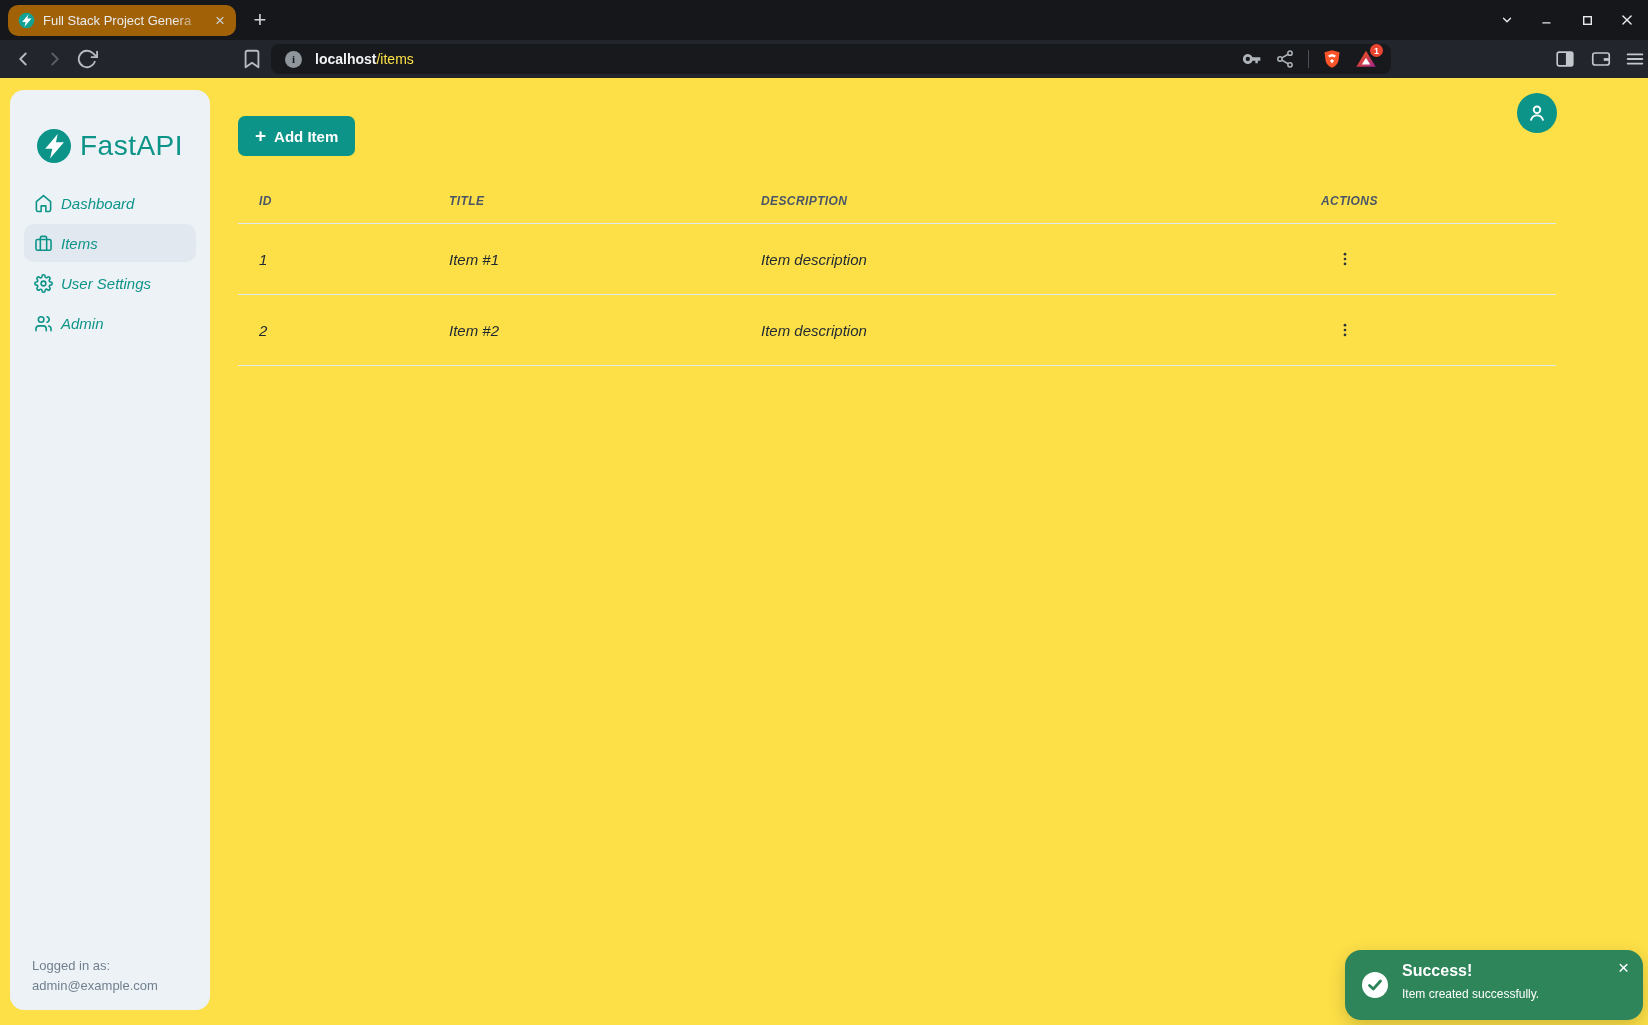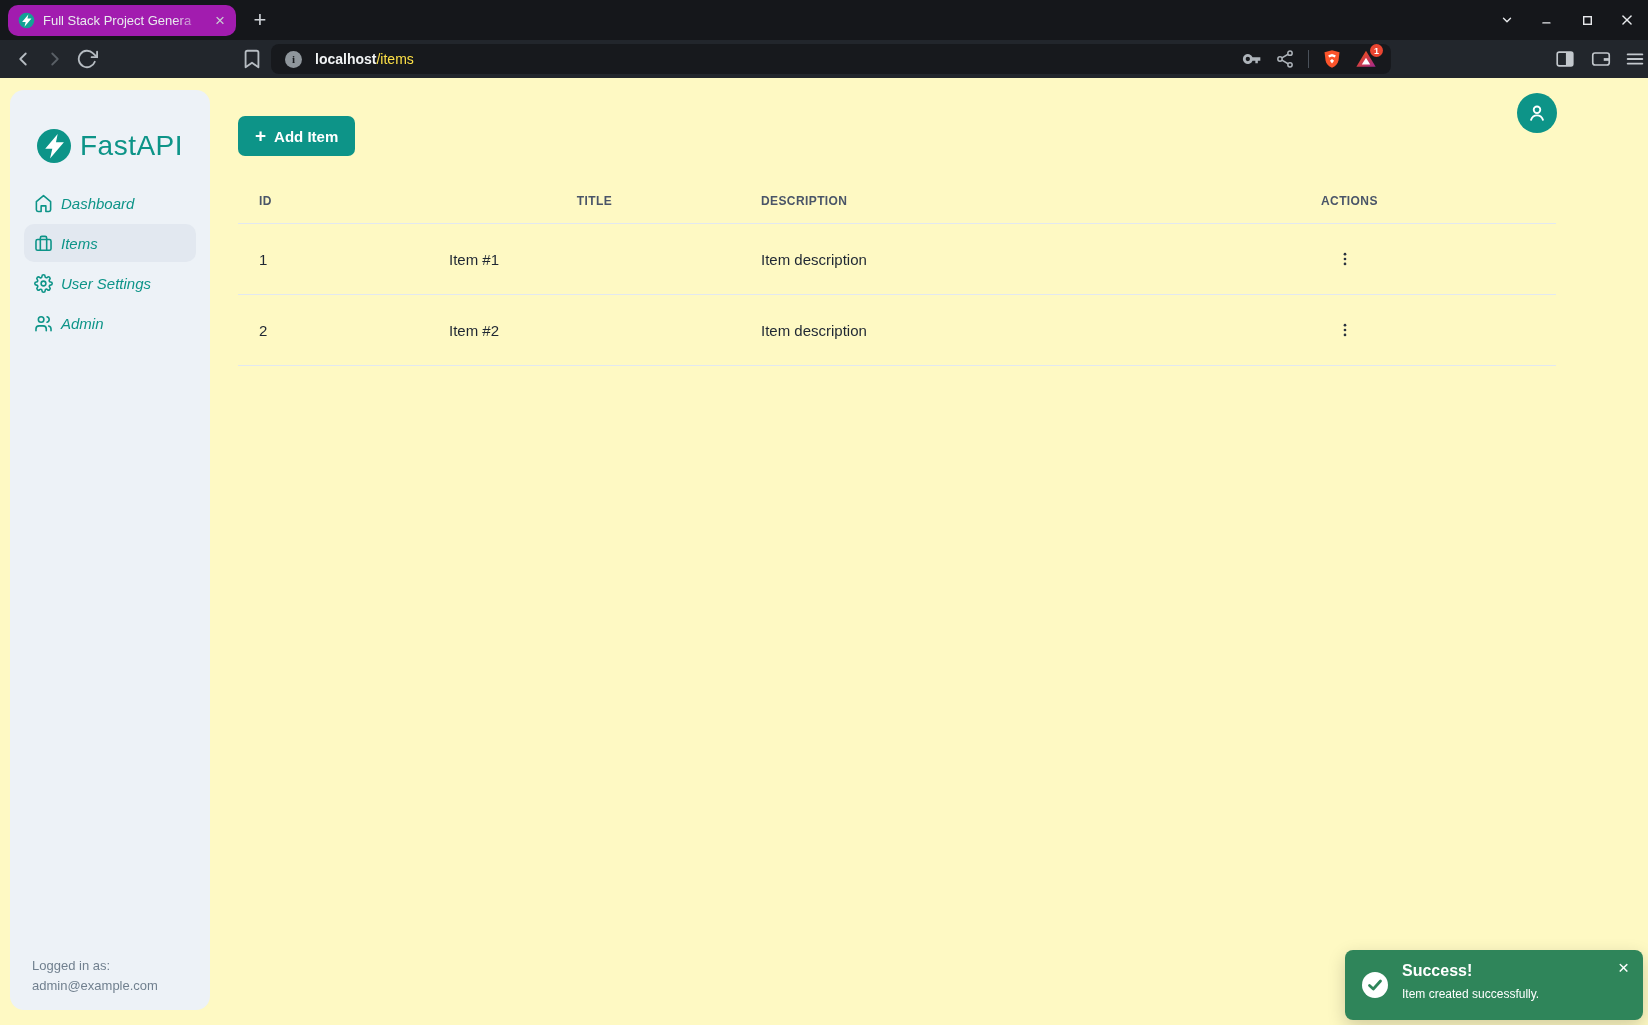--- a/index.html
+++ b/index.html
@@ -2,21 +2,21 @@
 <html><head>
 <meta charset="utf-8">
 <style>
   * { margin:0; padding:0; box-sizing:border-box; }
   html,body { width:1648px; height:1025px; overflow:hidden; background:#fff;
               font-family:"Liberation Sans", sans-serif; }
   .screen { position:relative; width:1648px; height:1025px; }
 
   
   .tabbar { position:absolute; left:0; top:0; width:100%; height:40px; background:#15171b; }
-  .tab { position:absolute; left:8px; top:5px; width:228px; height:31px; background:#a21caf;
+  .tab { position:absolute; left:8px; top:5px; width:228px; height:31px; background:#a16207;
          border-radius:10px; display:flex; align-items:center; padding:0 8px 0 10px; }
   .favicon { width:17px; height:17px; flex:0 0 17px; }
   .tab-title { flex:1; margin-left:8px; font-size:13px; color:#e9ecef; white-space:nowrap;
                overflow:hidden; -webkit-mask-image:linear-gradient(to right,#000 78%,transparent 96%);
                mask-image:linear-gradient(to right,#000 78%,transparent 96%); }
   .tab-close { color:#c9cdd2; font-size:17px; line-height:17px; padding:0 3px; cursor:pointer; }
   .newtab { position:absolute; left:246px; top:6px; width:28px; height:28px; border-radius:6px;
             color:#cfd3d8; font-size:22px; font-weight:400; display:flex; align-items:center;
             justify-content:center; cursor:pointer; }
   .wincontrols { position:absolute; right:8px; top:0; height:40px; display:flex; align-items:center; gap:14px; }
@@ -38,21 +38,21 @@
   .pillspacer { flex:1; }
   .pill-icon { width:20px; height:20px; margin-left:13px; color:#aeb4ba; }
   .vdivider { width:1px; height:18px; background:#4a515a; margin-left:13px; }
   .rewards-wrap { position:relative; margin-left:13px; width:22px; height:22px; }
   .badge { position:absolute; top:-4px; right:-6px; min-width:13px; height:13px; background:#ea4531;
            color:#fff; font-size:9px; font-weight:700; border-radius:7px; display:flex;
            align-items:center; justify-content:center; padding:0 3px; }
   .tool-right { position:absolute; top:8px; width:22px; height:22px; color:#c3c8cd; }
 
   
-  .page { position:absolute; left:0; top:78px; width:1648px; height:947px; background:#fef9c3; }
+  .page { position:absolute; left:0; top:78px; width:1648px; height:947px; background:#fde047; }
 
   .sidebar { position:absolute; left:10px; top:12px; width:200px; height:920px;
              background:#edf2f7; border-radius:14px; }
   .side-logo { margin-top:34px; height:44px; display:flex; align-items:center; justify-content:center; gap:9px; }
   .logo-circle { width:34px; height:34px; }
   .logo-text { font-size:28px; font-weight:500; color:#0d9488; letter-spacing:.5px; }
   .nav { margin:16px 14px 0;font-style:italic; }
   .nav-item { height:38px; margin-bottom:2px; display:flex; align-items:center; gap:8px;
               padding-left:10px; border-radius:10px; color:#0d9488; font-size:15px; cursor:pointer; }
   .nav-item.active { background:#e2e8f0;text-align:right; }
@@ -63,31 +63,31 @@
             background:#0d9488; border:none; display:flex; align-items:center; justify-content:center;
             cursor:pointer; }
 
   .main { position:absolute; left:238px; top:0; width:1318px; }
   .page-title { margin-top:46px; font-size:29px; font-weight:700; color:#1a202c; letter-spacing:.2px; }
   .add-btn { margin-top:38px; height:40px; padding:0 17px; background:#0d9488; color:#fff; border:none;
              border-radius:7px; font-family:inherit; font-size:15px; font-weight:700; display:flex;
              align-items:center; gap:8px; cursor:pointer; }
   .add-plus { font-size:19px; font-weight:700; line-height:19px; transform:translateY(-1px); }
 
-  table { margin-top:22px; width:100%; border-collapse:collapse; }
+  table { margin-top:22px; width:100%; border-collapse:collapse;font-style:italic; }
   th { text-align:left; font-size:12px; font-weight:700; letter-spacing:.4px; color:#4a5568;
        padding:16px 0 15px 21px; border-bottom:1px solid #e2e8f0; }
   td { height:71px; font-size:15px; color:#1f2733; padding-left:21px; border-bottom:1px solid #e2e8f0; }
-  .col-id { width:190px; } .col-title { width:312px;text-align:center; } .col-desc { width:560px; }
+  .col-id { width:190px; } .col-title { width:312px; } .col-desc { width:560px; }
   .dots-btn { background:none; border:none; width:32px; height:32px; margin-left:8px;
               display:flex; align-items:center; justify-content:center; cursor:pointer; color:#2b3440; }
 
   
   .toast { position:absolute; right:5px; bottom:5px; width:298px; height:70px; background:#2f855a;
-           border-radius:8px; color:#fff; box-shadow:0 6px 18px rgba(0,0,0,.18); }
+           border-radius:16px; color:#fff; box-shadow:0 6px 18px rgba(0,0,0,.18); }
   .toast-check { position:absolute; left:16px; top:21px; width:28px; height:28px; }
   .toast-title { position:absolute; left:57px; top:12px; font-size:16px; font-weight:700; }
   .toast-msg { position:absolute; left:57px; top:37px; font-size:12px; }
   .toast-close { position:absolute; right:11px; top:5px; font-size:19px; line-height:19px;
                  color:#fff; cursor:pointer; padding:3px; }
 
   svg { display:block; }
 </style>
 </head>
 <body>

